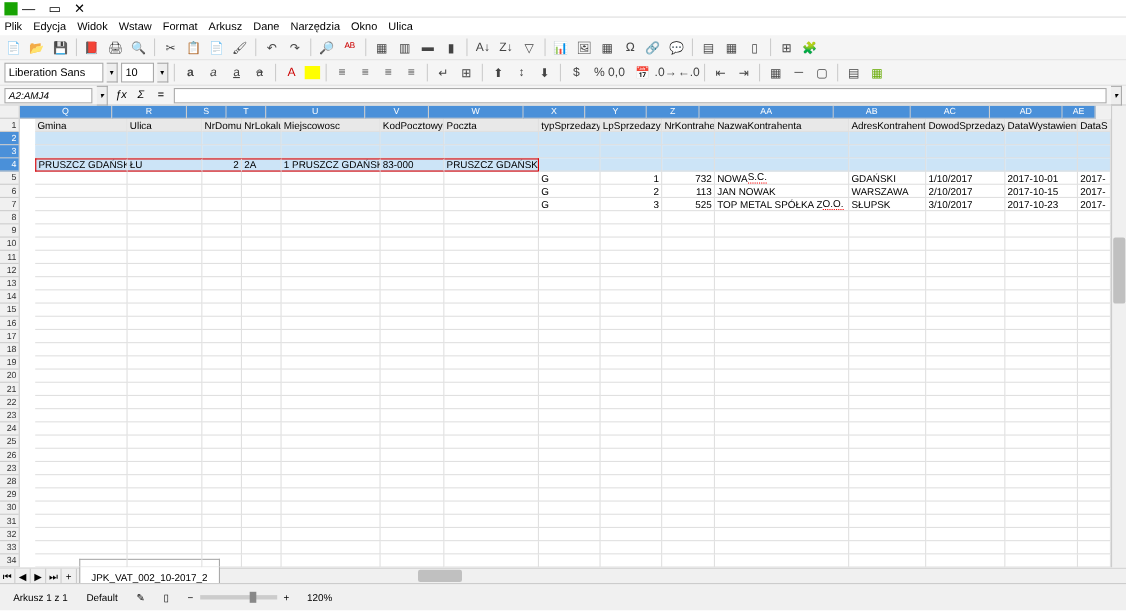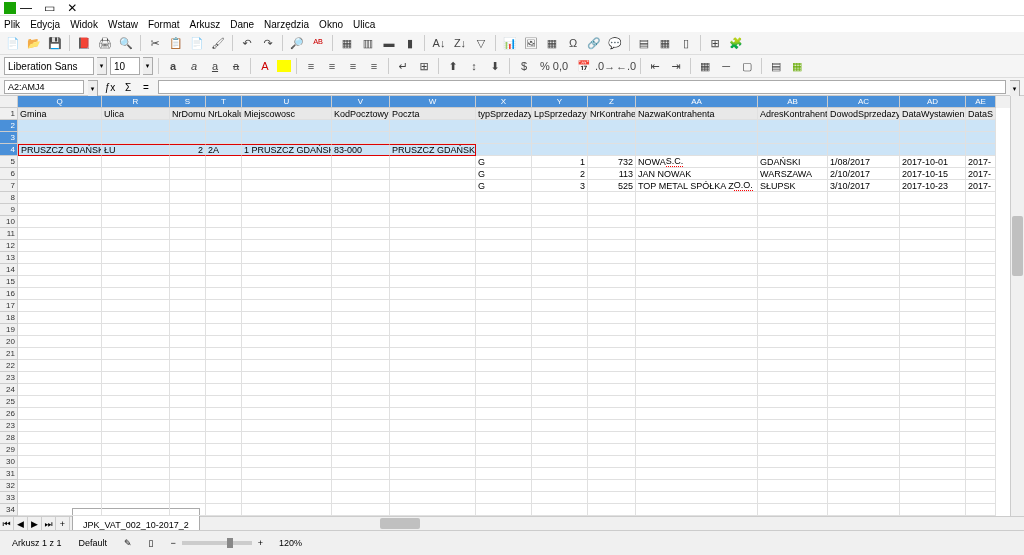--- a/index.html
+++ b/index.html
@@ -15,38 +15,38 @@
 .menubar span { cursor: pointer; }
 
 .toolbar1, .toolbar2 { display: flex; align-items: center; padding: 2px 4px; gap: 3px; background: #f5f5f5; border-bottom: 1px solid #ddd; }
 .tbtn { width: 18px; height: 18px; display: flex; align-items: center; justify-content: center; cursor: pointer; border: 1px solid transparent; font-size: 11px; color: #444; }
 .sep { width: 1px; height: 16px; background: #ccc; margin: 0 2px; }
 
 .toolbar2 .font-name { width: 90px; height: 18px; border: 1px solid #aaa; padding: 0 3px; font-size: 10px; display: flex; align-items: center; background: #fff; }
 .toolbar2 .font-size { width: 30px; height: 18px; border: 1px solid #aaa; padding: 0 3px; font-size: 10px; display: flex; align-items: center; background: #fff; }
 .dd-arrow { width: 10px; height: 18px; border: 1px solid #aaa; border-left: none; background: #eee; display: flex; align-items: center; justify-content: center; font-size: 7px; }
 
-.formula-bar { display: flex; padding: 2px 4px; gap: 4px; background: #f5f5f5; border-bottom: 1px solid #ccc; height: 18px; }
+.formula-bar { display: flex; align-items: center; padding: 2px 4px; gap: 4px; background: #f5f5f5; border-bottom: 1px solid #ccc; height: 18px; font-style: italic; }
 .name-box { width: 80px; height: 14px; border: 1px solid #aaa; padding: 0 3px; font-size: 9px; background: #fff; display: flex; align-items: center; }
 .fx-btns { display: flex; gap: 2px; }
 .fx-btn { width: 16px; height: 14px; display: flex; align-items: center; justify-content: center; font-size: 10px; cursor: pointer; }
 .formula-input { flex: 1; height: 14px; border: 1px solid #aaa; background: #fff; }
 
 .grid-container { flex: 1; display: flex; overflow: hidden; position: relative; }
 .row-headers { width: 18px; background: #f0f0f0; border-right: 1px solid #ccc; }
 .row-header { height: 12px; border-bottom: 1px solid #ccc; display: flex; align-items: center; justify-content: flex-end; padding-right: 2px; font-size: 8px; color: #333; }
 .row-header.sel { background: #4a90d9; color: #fff; }
 
 .grid-main { flex: 1; position: relative; overflow: hidden; }
 .col-headers { display: flex; height: 12px; background: #f0f0f0; }
 .col-header { border-right: 1px solid #ccc; border-bottom: 1px solid #ccc; display: flex; align-items: center; justify-content: center; font-size: 8px; color: #333; background: #f0f0f0; position: relative; }
 .col-header.sel { background: #4a90d9; color: #fff; }
 
 .grid-rows { }
-.grid-row { display: flex; height: 12px; }
+.grid-row { display: flex; height: 12px; justify-content: flex-end; }
 .grid-row.header-row .cell { background: #e8e8e8; }
 .grid-row.sel-row .cell { background: #cce4f7; }
 .cell { border-right: 1px solid #e0e0e0; border-bottom: 1px solid #e0e0e0; padding: 0 2px; font-size: 9px; overflow: hidden; white-space: nowrap; display: flex; align-items: center; }
 .cell.right { justify-content: flex-end; }
 .red-underline { border-bottom: 1px dotted red; }
 
 .scrollbar-v { width: 14px; background: #f0f0f0; border-left: 1px solid #ccc; position: relative; }
 .scrollbar-v .thumb { position: absolute; left: 1px; right: 1px; top: 120px; height: 60px; background: #c0c0c0; border-radius: 2px; }
 .scrollbar-h-row { height: 14px; display: flex; background: #f0f0f0; border-top: 1px solid #ccc; }
 .scrollbar-h-row .hscroll { flex: 1; position: relative; margin-left: 180px; }
@@ -334,21 +334,21 @@
           <div class="cell cS"></div>
           <div class="cell cT"></div>
           <div class="cell cU"></div>
           <div class="cell cV"></div>
           <div class="cell cW"></div>
           <div class="cell cX">G</div>
           <div class="cell cY right">1</div>
           <div class="cell cZ right">732</div>
           <div class="cell cAA">NOWA <span class="red-underline">S.C.</span></div>
           <div class="cell cAB">GDAŃSKI</div>
-          <div class="cell cAC">1/08/2017</div>
+          <div class="cell cAC">1/10/2017</div>
           <div class="cell cAD">2017-10-01</div>
           <div class="cell cAE">2017-</div>
         </div>
         <div class="grid-row ">
           <div class="cell cQ"></div>
           <div class="cell cR"></div>
           <div class="cell cS"></div>
           <div class="cell cT"></div>
           <div class="cell cU"></div>
           <div class="cell cV"></div>

